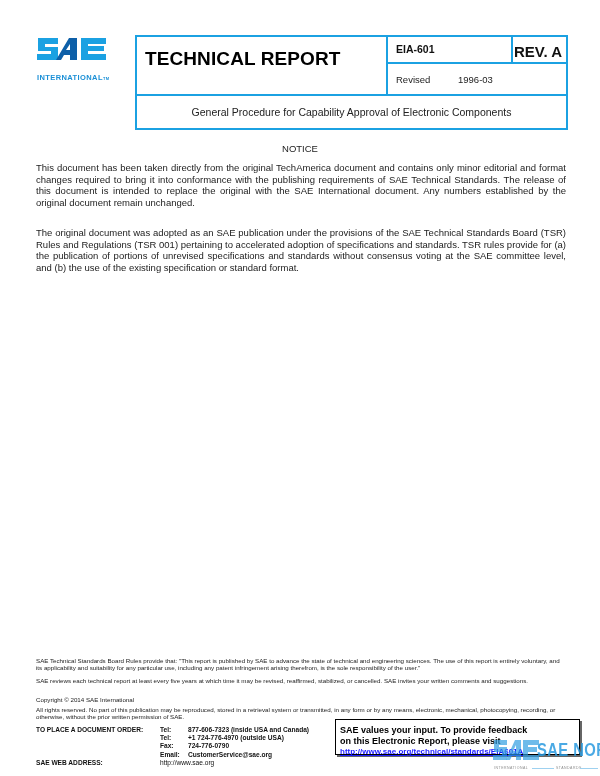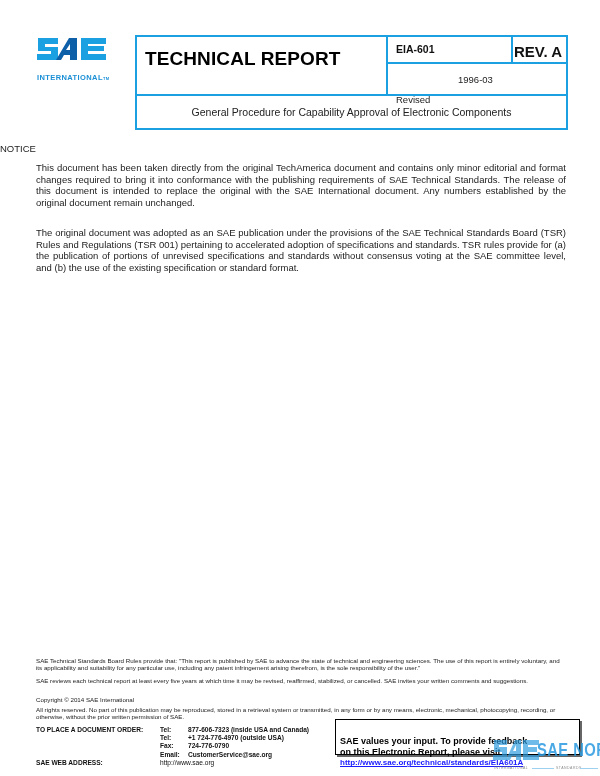--- a/index.html
+++ b/index.html
@@ -17,45 +17,45 @@
   .hdr .cell { position: absolute; border-color: #1ba1e2; border-style: solid; border-width: 0; }
   .hdr .c-title { left: 0; top: 0; width: 251px; height: 59px; border-right-width: 2px; border-bottom-width: 2px; }
   .hdr .c-doc { left: 251px; top: 0; width: 125px; height: 27px; border-right-width: 2px; border-bottom-width: 2px; }
   .hdr .c-rev { left: 376px; top: 0; width: 53px; height: 27px; border-bottom-width: 2px; }
   .hdr .c-revised { left: 251px; top: 27px; width: 178px; height: 32px; border-bottom-width: 2px; }
   .hdr .c-sub { left: 0; top: 59px; width: 429px; height: 32px; }
 
   .t-title { position: absolute; left: 8px; top: 11px; font-size: 19px; font-weight: bold; color: #000; letter-spacing: 0.1px; white-space: nowrap; }
   .t-doc { position: absolute; left: 8px; top: 6px; font-size: 10.5px; font-weight: bold; color: #111; }
   .t-rev { position: absolute; right: 4px; top: 6px; font-size: 15px; font-weight: bold; color: #111; }
-  .t-revised-lbl { position: absolute; left: 8px; top: 10px; font-size: 9.5px; color: #222; margin-top: 20px; }
+  .t-revised-lbl { position: absolute; left: 8px; top: 10px; font-size: 9.5px; color: #222; }
   .t-revised-val { position: absolute; left: 70px; top: 10px; font-size: 9.5px; color: #222; }
   .t-sub { position: absolute; left: 0; width: 100%; top: 10px; text-align: center; font-size: 10.5px; color: #222; }
 
   
-  .notice { position: absolute; left: 0; width: 600px; top: 143px; text-align: left; font-size: 9.5px; color: #222; }
+  .notice { position: absolute; left: 0; width: 600px; top: 143px; text-align: center; font-size: 9.5px; color: #222; }
   .para { position: absolute; left: 36px; width: 530px; font-size: 9.5px; line-height: 11.6px; color: #222; text-align: justify; }
   .p1 { top: 162px; }
   .p2 { top: 227px; }
 
   
   .foot { position: absolute; left: 36px; width: 530px; font-size: 6.2px; line-height: 7.4px; color: #222; }
   .f1 { top: 657px; }
   .f2 { top: 677px; }
   .f3 { top: 696px; }
   .f4 { top: 706px; }
 
   .order { position: absolute; left: 36px; top: 726px; width: 290px; font-size: 6.6px; line-height: 8.2px; color: #111; }
   .order .row { position: relative; height: 8.2px; }
   .order .lbl { position: absolute; left: 0; font-weight: bold; }
   .order .k { position: absolute; left: 124px; font-weight: bold; }
   .order .v { position: absolute; left: 152px; font-weight: bold; }
   .order .v.n { font-weight: normal; }
 
-  .feedback { position: absolute; left: 335px; top: 719px; width: 245px; height: 36px; border: 1px solid #000; box-shadow: 2px 2px 0 #666; background: #fff; padding: 16px 4px; font-size: 9px; font-weight: bold; line-height: 10.6px; color: #000; }
+  .feedback { position: absolute; left: 335px; top: 719px; width: 245px; height: 36px; border: 1px solid #000; box-shadow: 2px 2px 0 #666; background: #fff; padding: 5px 4px; font-size: 9px; font-weight: bold; line-height: 10.6px; color: #000; }
   .feedback a { color: #1a1aff; text-decoration: underline; font-size: 8px; }
 
   .watermark { position: absolute; left: 492px; top: 736px; width: 108px; height: 40px; opacity: 0.85; }
   .wm-text { position: absolute; left: 45px; top: 3px; font-size: 19px; font-weight: bold; color: #2b9be0; letter-spacing: 0.5px; white-space: nowrap; transform: scaleX(0.78); transform-origin: left; }
   .wm-sub { position: absolute; left: 2px; top: 30px; font-size: 3.5px; color: #777; white-space: nowrap; letter-spacing: 0.5px; }
   .wm-line { position: absolute; top: 32px; height: 1px; background: #8ec9ee; }
 </style>
 </head>
 <body>
 

